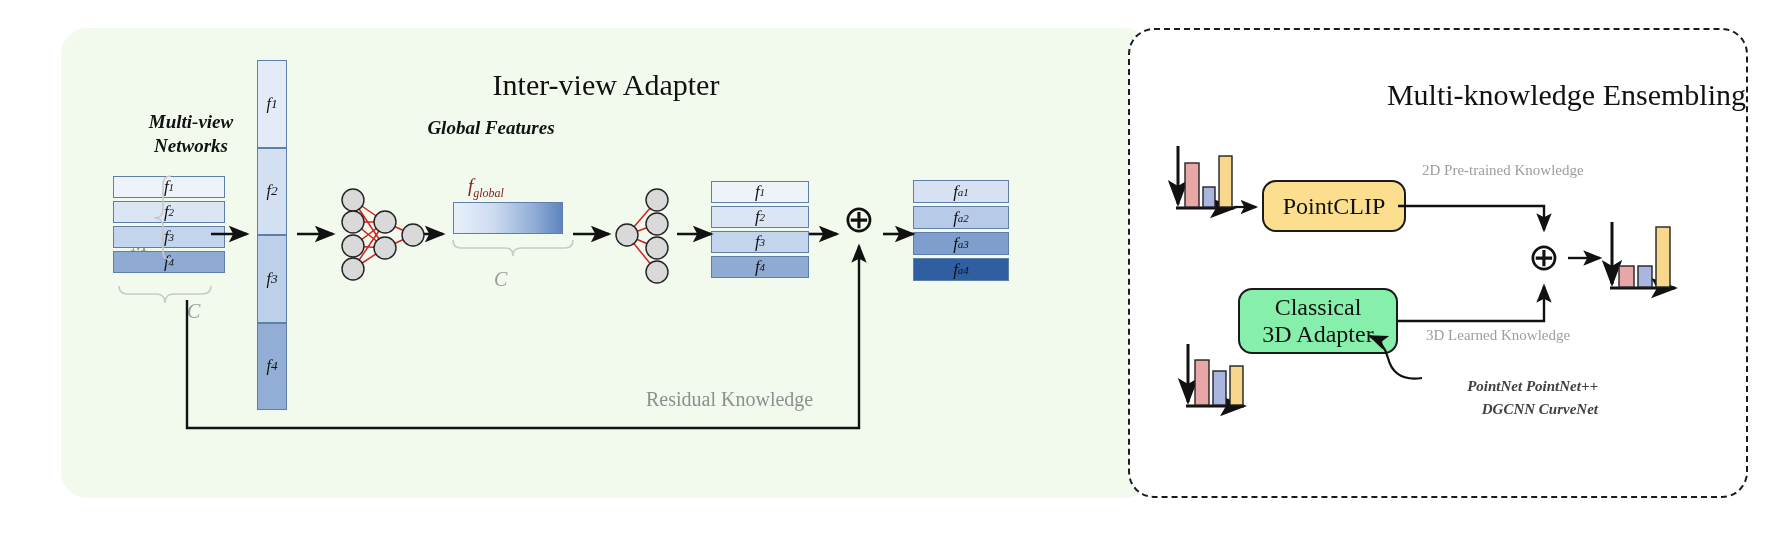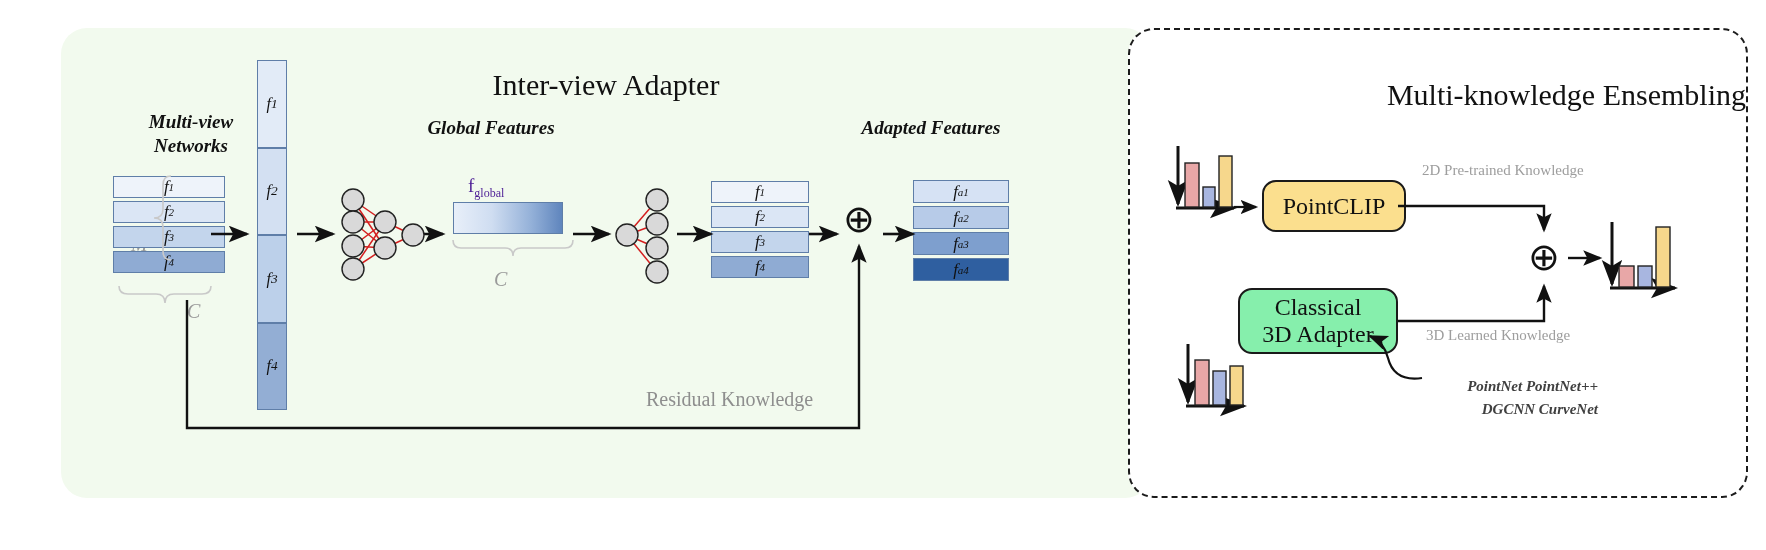--- a/index.html
+++ b/index.html
@@ -84,29 +84,28 @@
 
     <div class="panel-title" style="left:0;top:40px;width:100%;text-align:center;">Inter-view Adapter</div>
 
     <div class="lbl-it" style="left:40px;top:82px;width:180px;">
       <span>Multi-view</span><br>
       <span>Networks</span>
     </div>
 
     <div class="lbl-it" style="left:330px;top:88px;width:200px;"><span>Global Features</span></div>
 
-    <div class="lbl-it" style="left:760px;top:88px;width:220px;"><span>Adapted Features</span></div>
 
     <div class="lbl-gray" style="left:585px;top:360px;font-size:20px;"><span>Residual Knowledge</span></div>
 
     <div class="mathc" style="left:70px;top:205px;"><span>M</span></div>
     <div class="mathc" style="left:126px;top:272px;"><span>C</span></div>
     <div class="mathc" style="left:433px;top:240px;"><span>C</span></div>
 
-    <div style="position:absolute;left:407px;top:147px;font-family:'Liberation Serif',serif;font-size:19px;color:#4c1d95;">
+    <div style="position:absolute;left:407px;top:147px;font-family:'Liberation Serif',serif;font-style:italic;font-size:19px;color:#7f1d1d;">
       <span>f</span><sub style="font-size:12px;">global</sub>
     </div>
 
     <div id="input-features">
         <div class="fbox" style="left: 52px; top: 148px; width: 112px; height: 22px; background: rgb(238, 243, 250);">
           <i>f</i>
           <sub>1</sub>
         </div>
         <div class="fbox" style="left: 52px; top: 173px; width: 112px; height: 22px; background: rgb(219, 230, 245);">
           <i>f</i>

